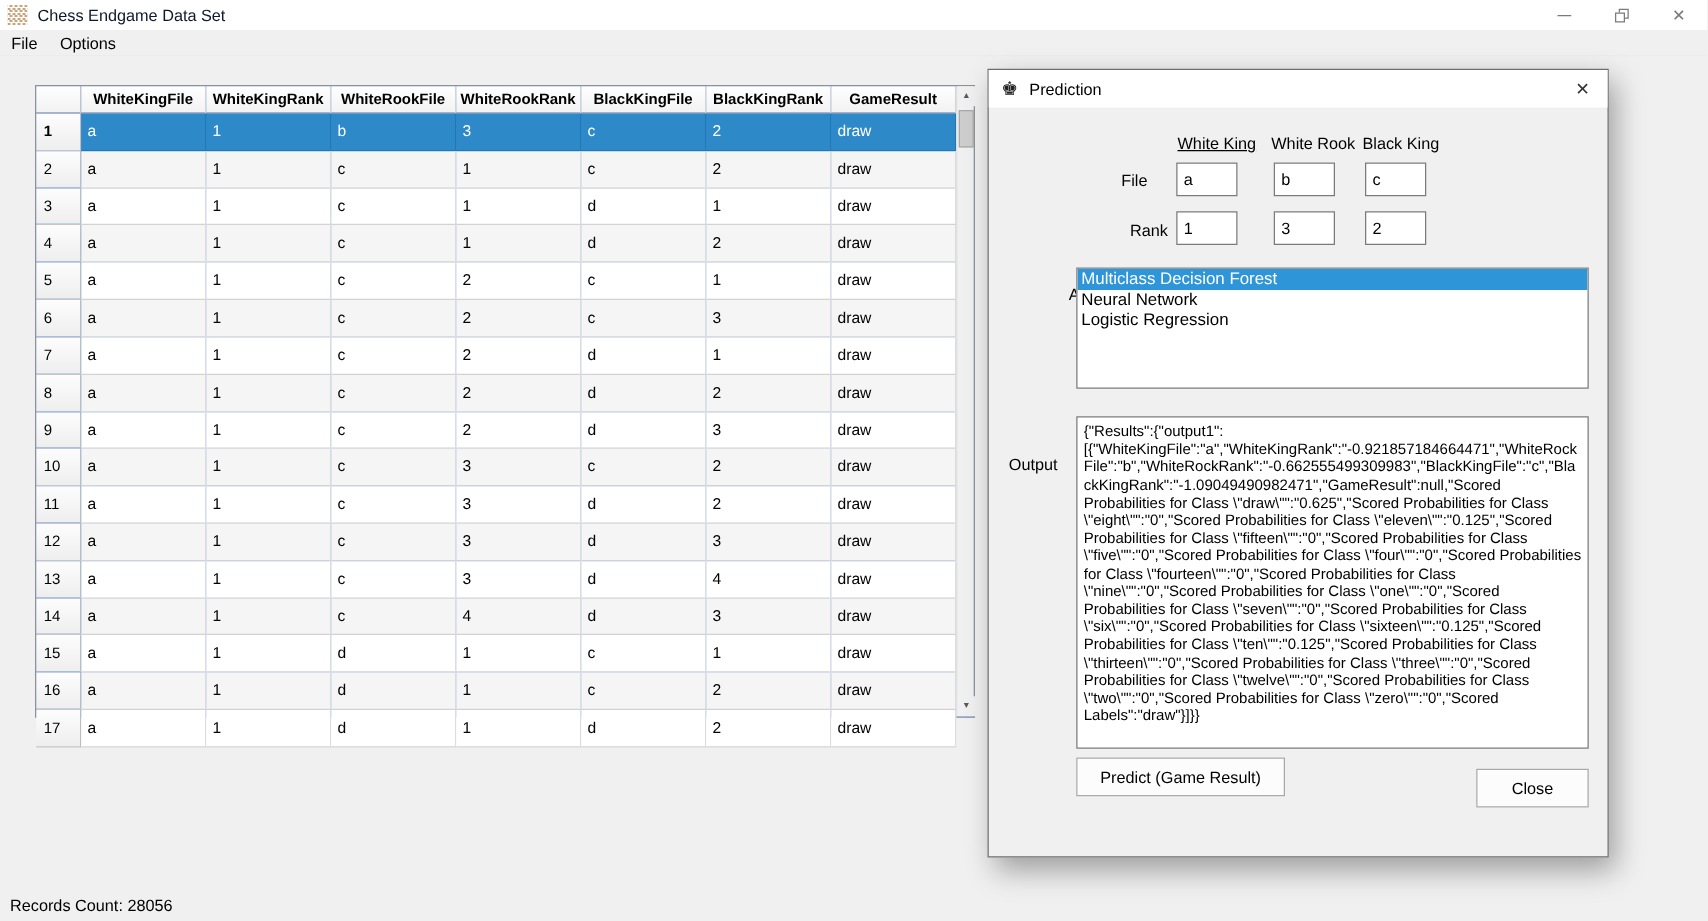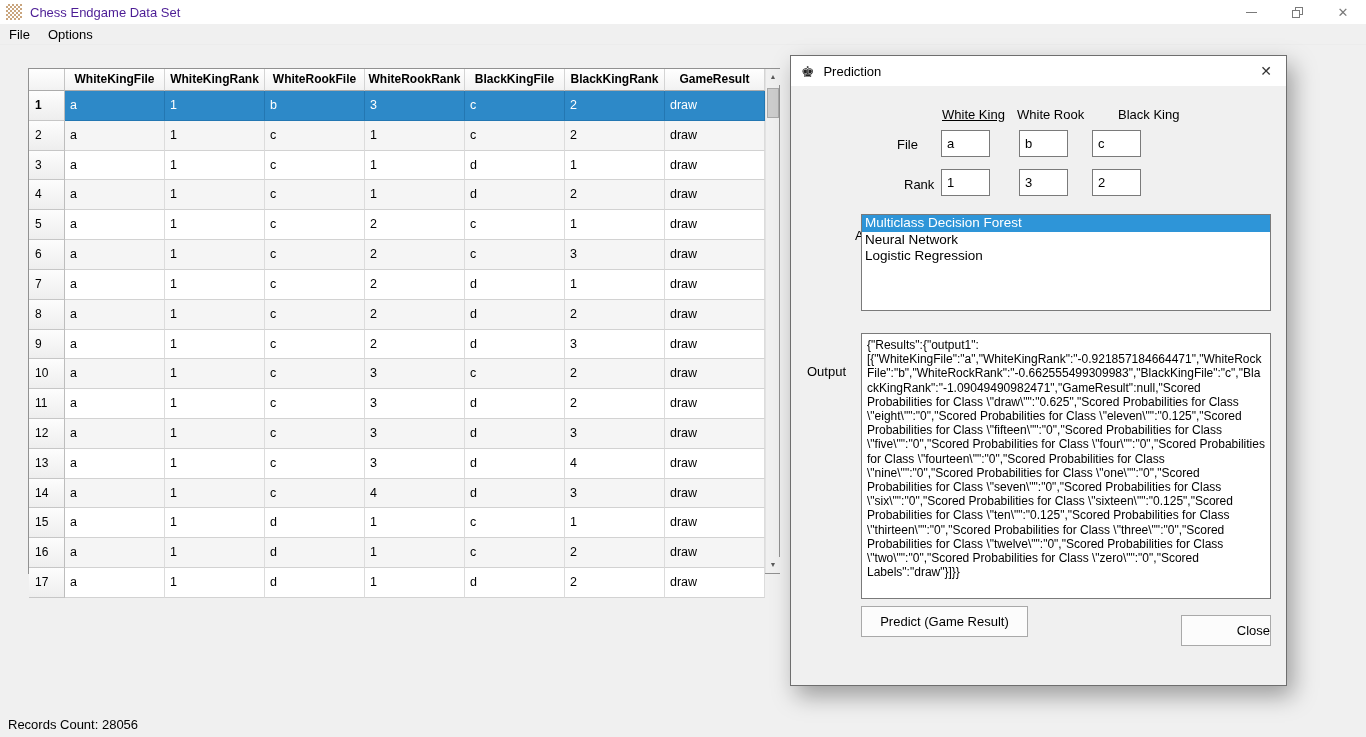--- a/index.html
+++ b/index.html
@@ -3,21 +3,21 @@
 <meta charset="utf-8">
 <style>
   * { margin:0; padding:0; box-sizing:border-box; }
   html,body { width:1366px; height:737px; overflow:hidden; }
   body { background:#f0f0f0; font-family:"Liberation Sans", sans-serif; position:relative; color:#000; }
 
   
   .titlebar { position:absolute; left:0; top:0; width:1366px; height:24px; background:#ffffff; display:flex; align-items:center; }
   .app-icon { width:16px; height:16px; margin:0 8px 0 6px;
               background:repeating-conic-gradient(#c9a57e 0% 25%, #ffffff 0% 50%); background-size:4px 4px; }
-  .win-title { font-size:13px; color:#4c1d95; }
+  .win-title { font-size:13px; color:#0f172a; }
   .win-controls { margin-left:auto; display:flex; height:24px; }
   .win-btn { width:46px; height:24px; display:flex; align-items:center; justify-content:center; color:#7a7a7a; }
   .min-glyph { width:11px; height:1px; background:#7a7a7a; display:block; }
   .restore-glyph { position:relative; width:11px; height:11px; display:block; }
   .restore-glyph .b { position:absolute; width:8px; height:8px; border:1px solid #7a7a7a; background:#fff; }
   .restore-glyph .b1 { right:0; top:0; }
   .restore-glyph .b2 { left:0; bottom:0; }
   .close-glyph { font-size:13px; color:#7a7a7a; line-height:1; }
 
   .menubar { position:absolute; left:0; top:24px; width:1366px; height:21px; background:#f0f0f0; display:flex; align-items:center; border-bottom:1px solid #ececec; }
@@ -60,21 +60,21 @@
   .listbox { position:absolute; left:70px; top:158px; width:410px; height:97px; background:#ffffff; border:1px solid #7a7a7a; overflow:hidden; }
   .list-item { font-size:13.5px; height:16.5px; line-height:16.5px; padding-left:3px; white-space:nowrap; }
   .list-item.selected { background:var(--listsel,#2e95d8); color:#ffffff; }
 
   .outputbox { position:absolute; left:70px; top:277px; width:410px; height:266px; background:#ffffff; border:1px solid #7a7a7a;
                font-size:12px; line-height:14.2px; padding:4px 5px; white-space:pre-wrap; overflow-wrap:break-word; overflow:hidden; }
 
   .dlg-btn { position:absolute; height:31px; background:#fcfcfc; border:1px solid #a9a9a9; font-size:13px;
              font-family:"Liberation Sans", sans-serif; }
   .btn-predict { left:70px; top:550px; width:167px; }
-  .btn-close { left:390px; top:559px; width:90px;text-align:right; }
+  .btn-close { left:390px; top:559px; width:90px; }
 </style>
 </head>
 <body>
 
 <div class="titlebar">
   <span class="app-icon"></span>
   <span class="win-title">Chess Endgame Data Set</span>
   <div class="win-controls">
     <div class="win-btn">
         <span class="min-glyph"></span>
@@ -256,21 +256,21 @@
 
 <div class="dialog">
   <div class="dlg-titlebar">
     <span class="dlg-icon">♚</span>
     <span class="dlg-title">Prediction</span>
     <div class="dlg-close">✕</div>
   </div>
 
   <span class="dlg-label" style="left:151px; top:51px;text-decoration:underline;">White King</span>
   <span class="dlg-label" style="left:226px; top:51px;">White Rook</span>
-  <span class="dlg-label" style="left:299px; top:51px;margin-left:28px;">Black King</span>
+  <span class="dlg-label" style="left:299px; top:51px;">Black King</span>
 
   <span class="dlg-label" style="left:106px; top:81px;">File</span>
   <input class="piece-input" style="left: 150px; top: 74px;" value="a">
   <input class="piece-input" style="left: 228px; top: 74px;" value="b">
   <input class="piece-input" style="left: 301px; top: 74px;" value="c">
 
   <span class="dlg-label" style="left:113px; top:121px;">Rank</span>
   <input class="piece-input" style="left: 150px; top: 113px;" value="1">
   <input class="piece-input" style="left: 228px; top: 113px;" value="3">
   <input class="piece-input" style="left: 301px; top: 113px;" value="2">

